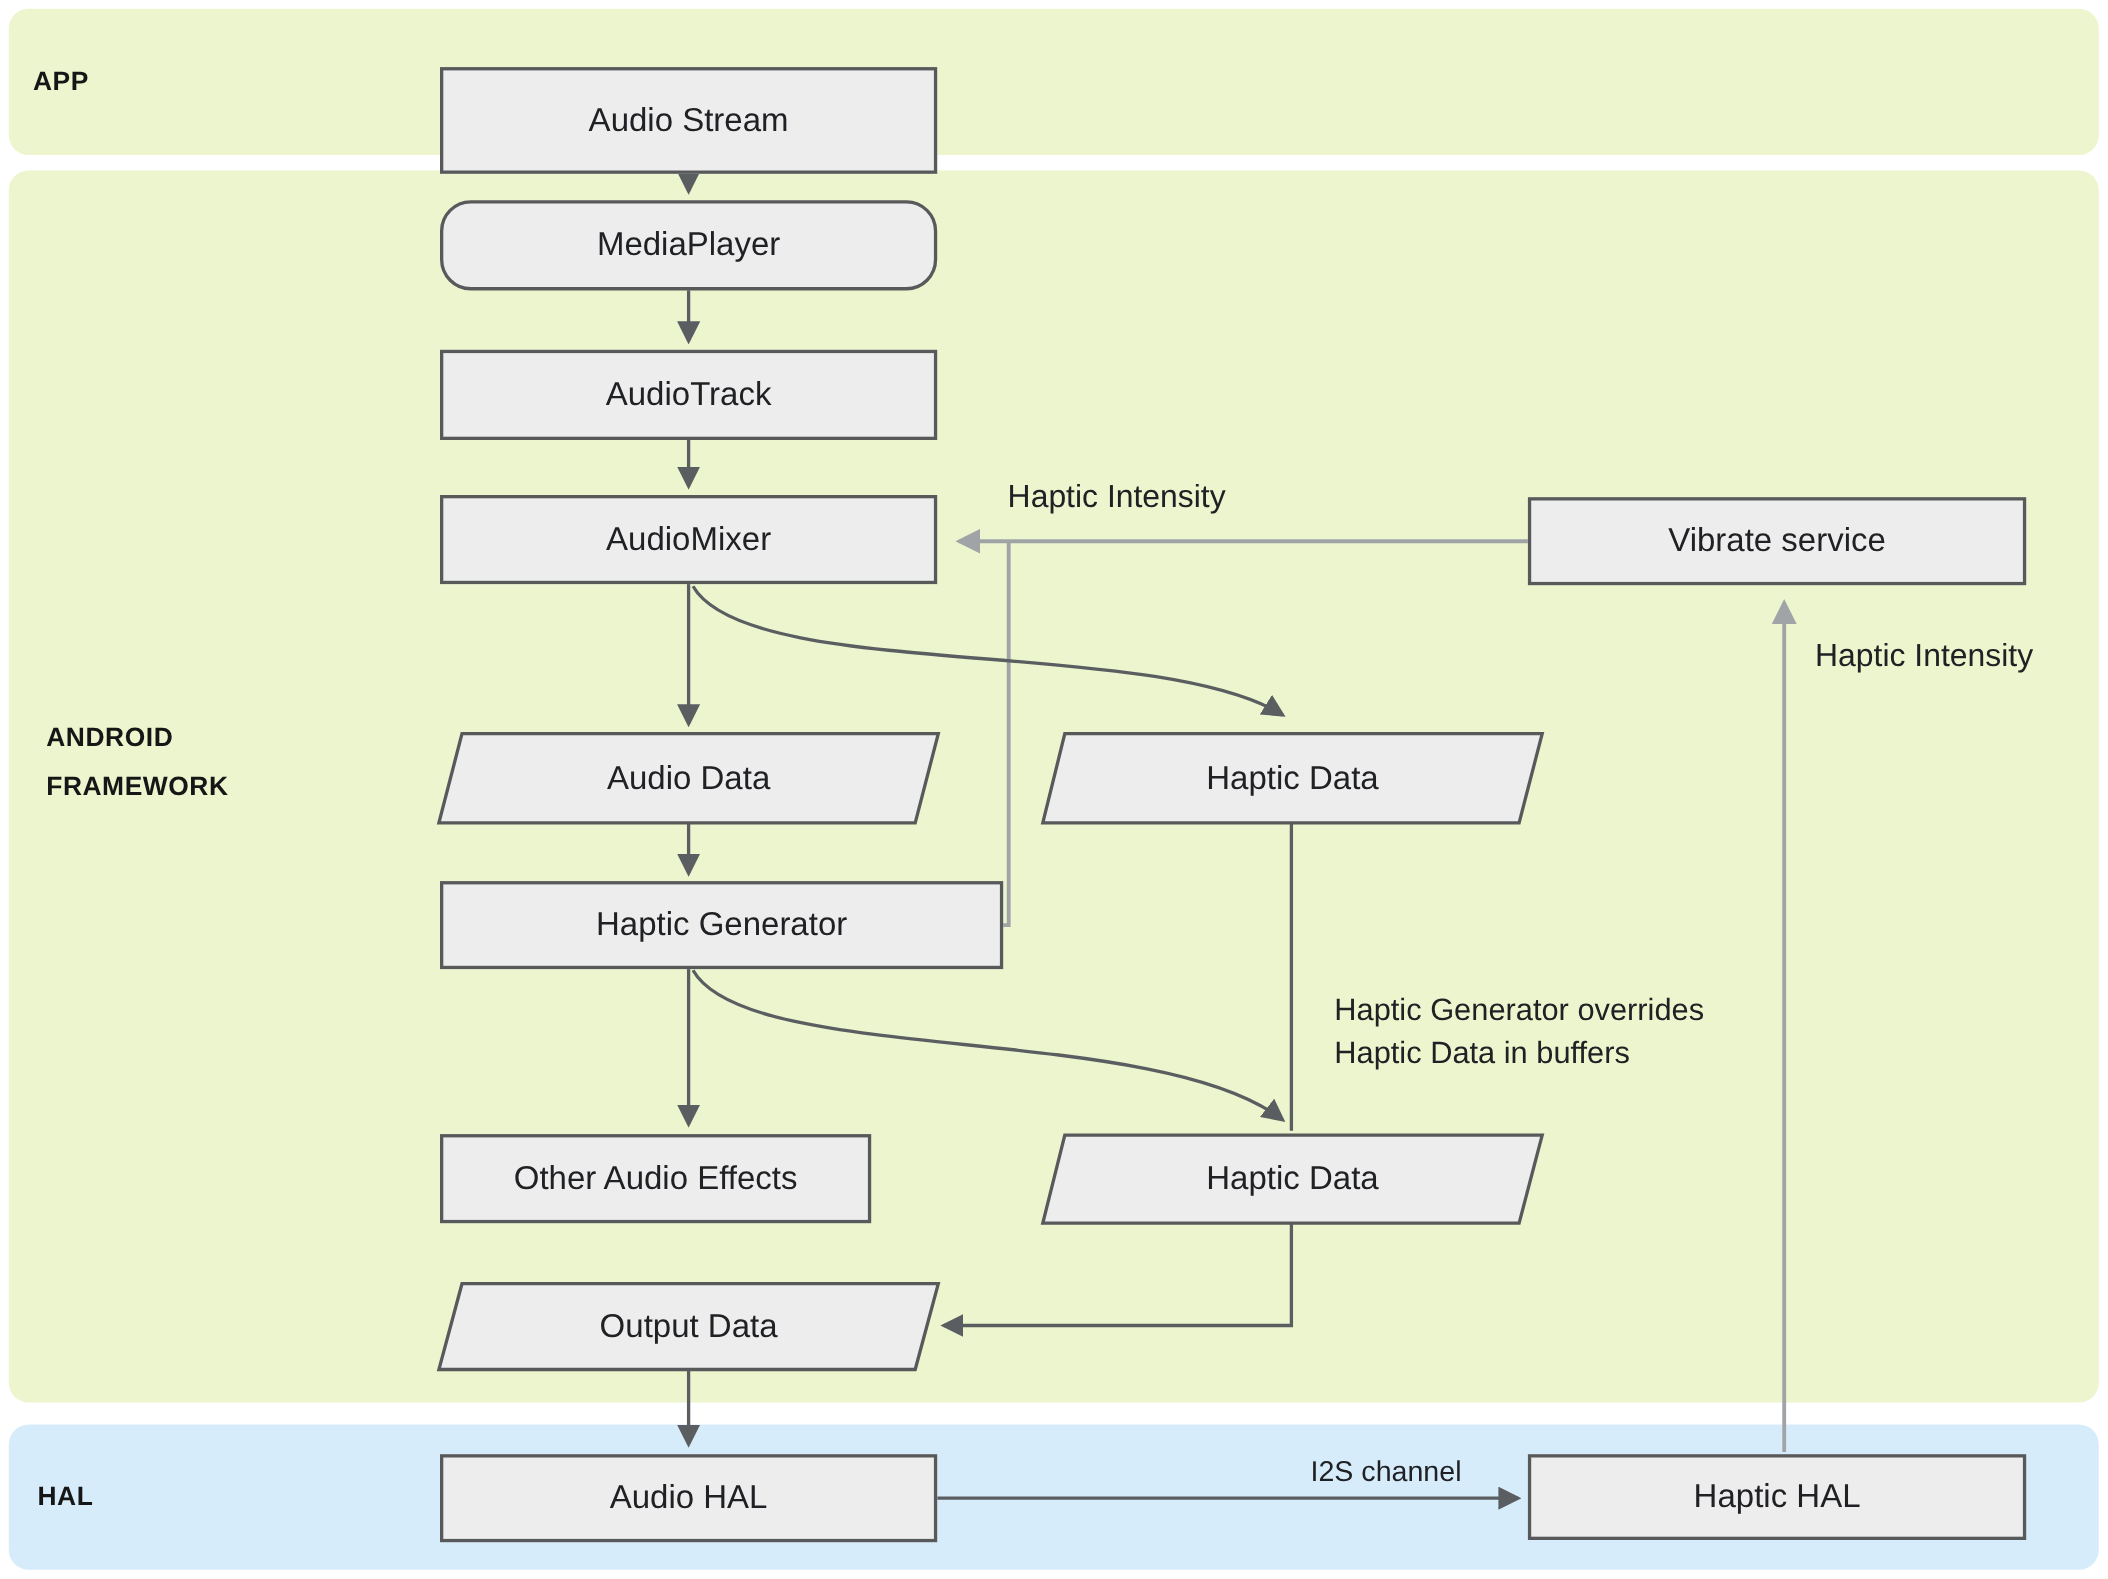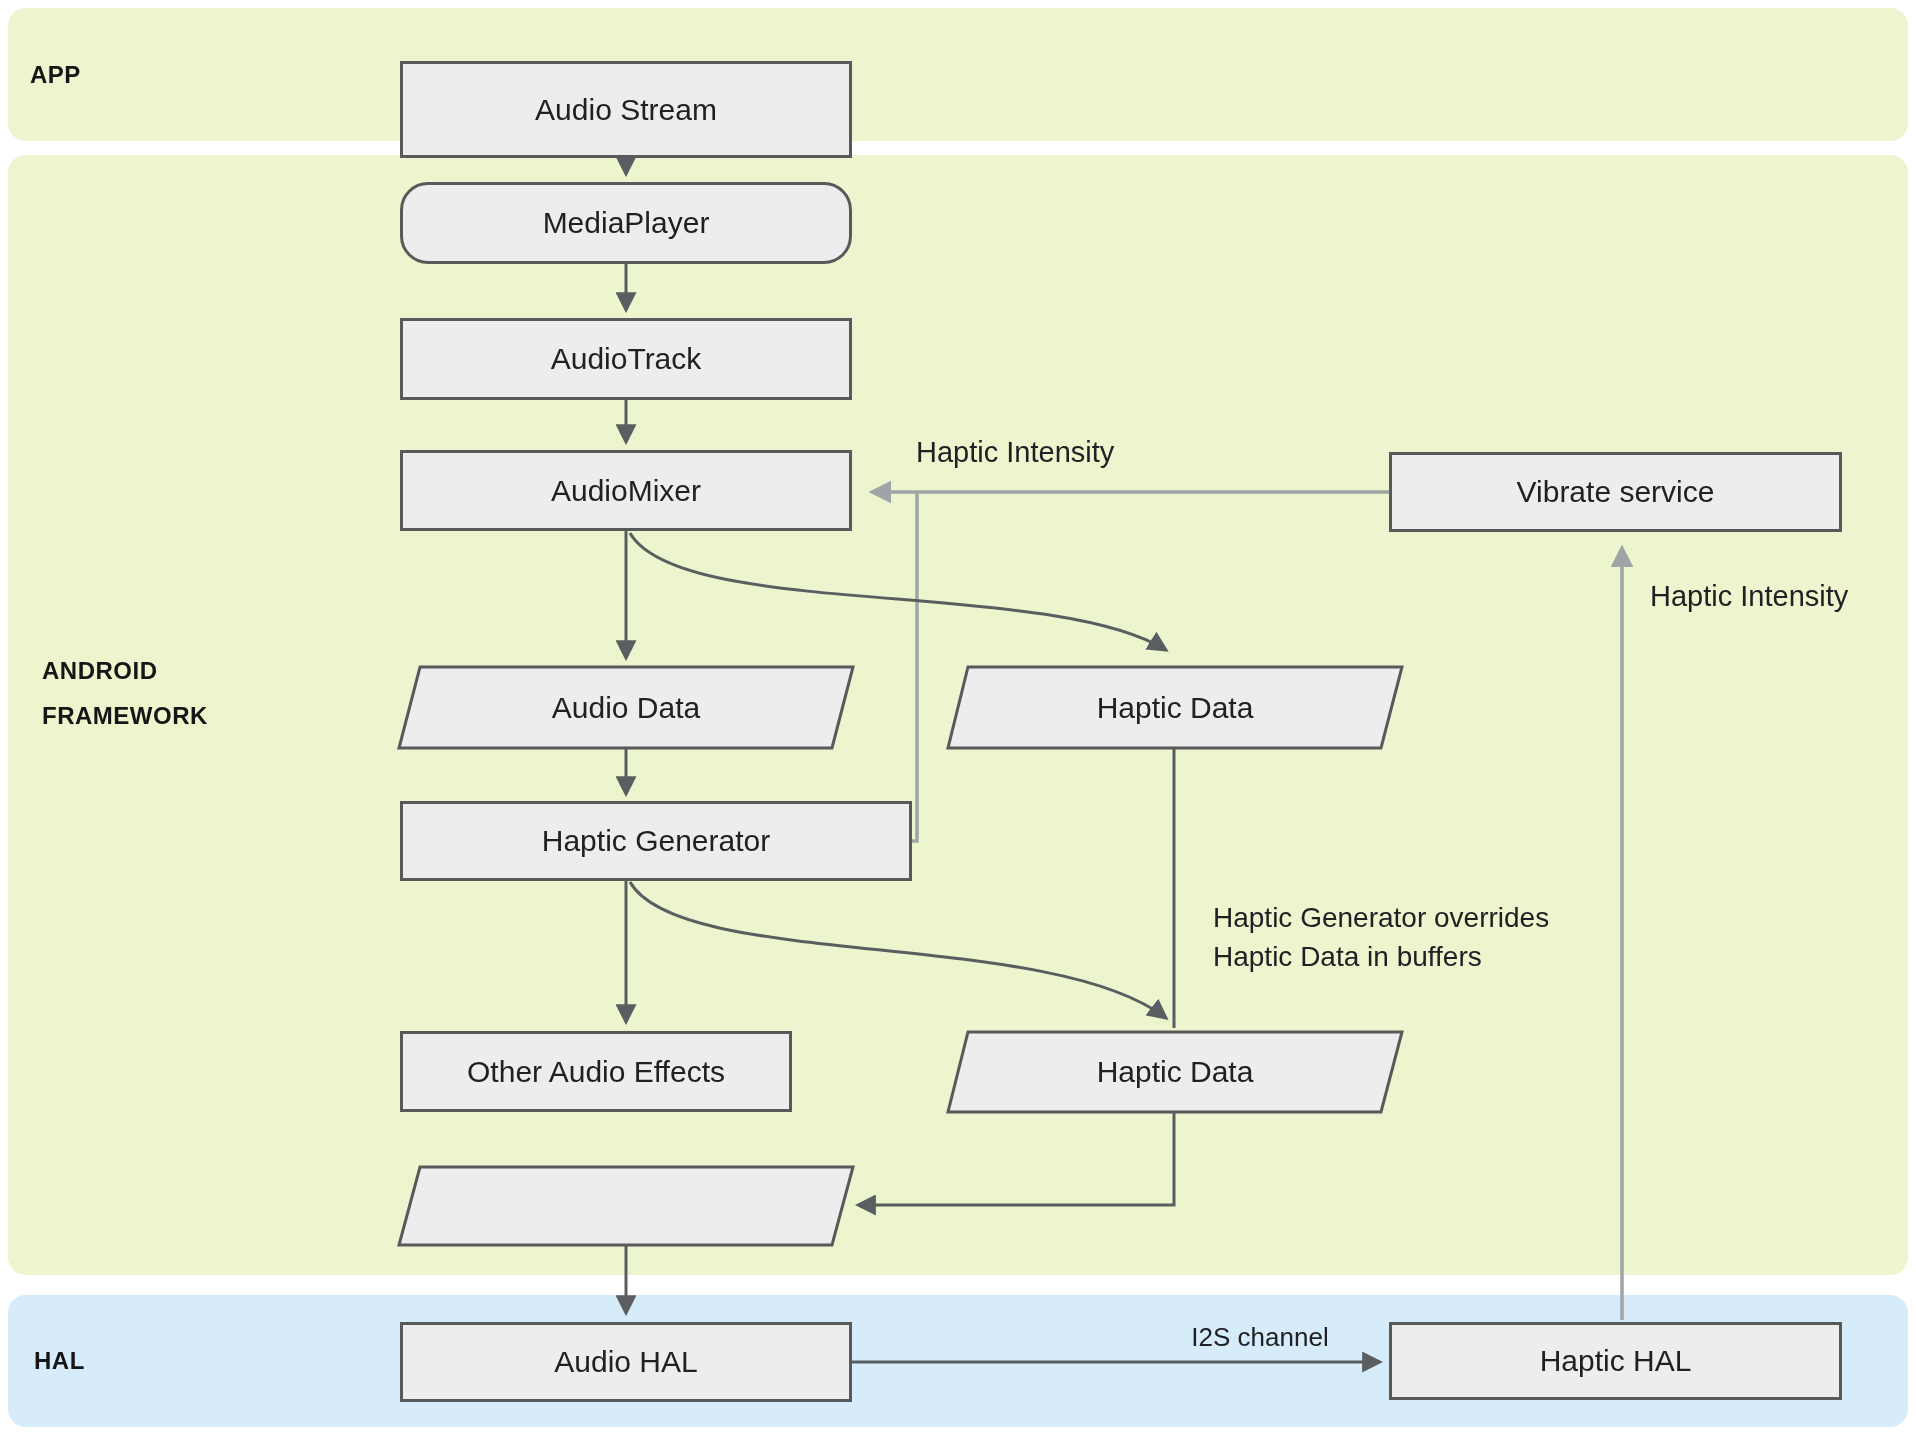--- a/index.html
+++ b/index.html
@@ -122,20 +122,21 @@
     <span>Audio HAL</span>
   </div>
 
   <div class="node" style="left:1389px;top:1322px;width:453px;height:78px;">
     <span>Haptic HAL</span>
   </div>
 
   <div class="plabel" style="left:399px;top:667px;width:454px;height:81px;">Audio Data</div>
   <div class="plabel" style="left:948px;top:667px;width:454px;height:81px;">Haptic Data</div>
   <div class="plabel" style="left:948px;top:1032px;width:454px;height:80px;">Haptic Data</div>
+  <div class="plabel" style="left:399px;top:1167px;width:454px;height:78px;">Output Data</div>
 
   <div class="ann" style="left:916px;top:436px;">Haptic Intensity</div>
   <div class="ann" style="left:1650px;top:580px;">Haptic Intensity</div>
   <div class="ann multi" style="left:1213px;top:898px;">
     <div>Haptic Generator overrides</div>
     <div>Haptic Data in buffers</div>
   </div>
   <div class="ann small" style="left:1150px;top:1322px;width:220px;text-align:center;">I2S channel</div>
 
 </div>

